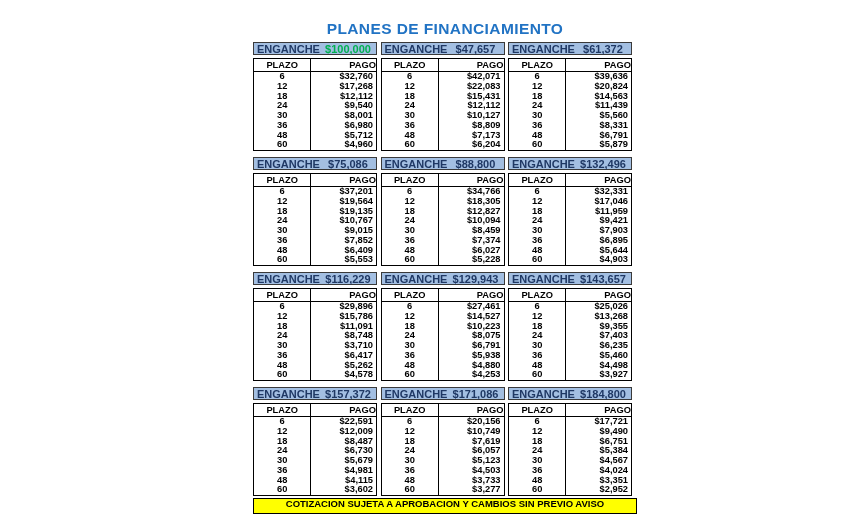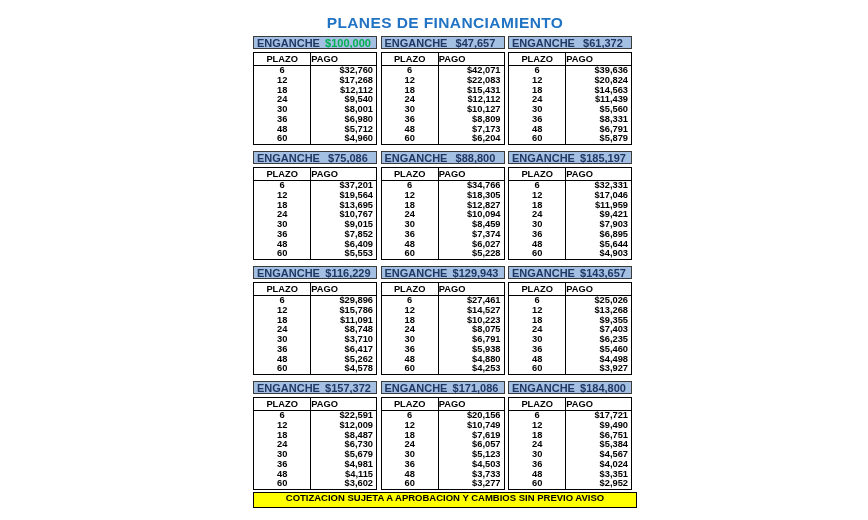--- a/index.html
+++ b/index.html
@@ -3,21 +3,21 @@
 <meta charset="utf-8">
 <style>
   html,body{margin:0;padding:0;}
   body{
     width:868px;height:520px;position:relative;overflow:hidden;
     background:#ffffff;
     font-family:"Liberation Sans", sans-serif;
     font-weight:bold;
     -webkit-font-smoothing:antialiased;
   }
-  .sheet{position:absolute;left:253px;top:12px;width:384px;}
+  .sheet{position:absolute;left:253px;top:18px;width:384px;}
 
   .title{
     text-align:center;
     color:var(--title-blue,#2173C4);
     font-size:15.5px;
     letter-spacing:.4px;
     margin-top:2px;
     height:17px;line-height:17px;
     white-space:nowrap;
   }
@@ -49,21 +49,21 @@
   .enganche .val.green{color:var(--value-green,#00B050);}
 
   .dtable{
     box-sizing:border-box;
     border:1.5px solid #000;
     background:#fff;
     font-size:9.3px;color:#000;
   }
   .thead{display:flex;height:12px;line-height:12px;border-bottom:1px solid #000;}
   .thead .h-plazo{flex:0 0 47%;text-align:center;border-right:1px solid #000;box-sizing:border-box;}
-  .thead .h-pago{flex:1;text-align:left;}
+  .thead .h-pago{flex:1;text-align:right;}
   .trow{display:flex;height:9.75px;line-height:9.9px;}
   .c-plazo{flex:0 0 47%;text-align:center;border-right:1px solid #000;box-sizing:border-box;}
   .c-pago{flex:1;text-align:right;padding-right:3px;box-sizing:border-box;}
 
   .footer{
     margin-top:2px;height:16px;box-sizing:border-box;
     background:var(--footer-yellow,#FFFF00);
     border:1.5px solid #000;
     text-align:center;font-size:9.5px;line-height:10.5px;color:#000;
     white-space:nowrap;
@@ -235,21 +235,21 @@
             <div class="trow">
               <div class="c-plazo">6</div>
               <div class="c-pago">$37,201</div>
             </div>
             <div class="trow">
               <div class="c-plazo">12</div>
               <div class="c-pago">$19,564</div>
             </div>
             <div class="trow">
               <div class="c-plazo">18</div>
-              <div class="c-pago">$13,695</div>
+              <div class="c-pago">$19,135</div>
             </div>
             <div class="trow">
               <div class="c-plazo">24</div>
               <div class="c-pago">$10,767</div>
             </div>
             <div class="trow">
               <div class="c-plazo">30</div>
               <div class="c-pago">$9,015</div>
             </div>
             <div class="trow">
@@ -311,21 +311,21 @@
               <div class="c-plazo">60</div>
               <div class="c-pago">$5,228</div>
             </div>
           </div>
     </div>
   </div>
 
   <div class="card">
     <div class="enganche">
       <span class="lbl">ENGANCHE</span>
-      <span class="val">$185,197</span>
+      <span class="val">$132,496</span>
     </div>
     <div class="dtable">
       <div class="thead">
         <div class="h-plazo">PLAZO</div>
         <div class="h-pago">PAGO</div>
       </div>
       <div>
             <div class="trow">
               <div class="c-plazo">6</div>
               <div class="c-pago">$32,331</div>

